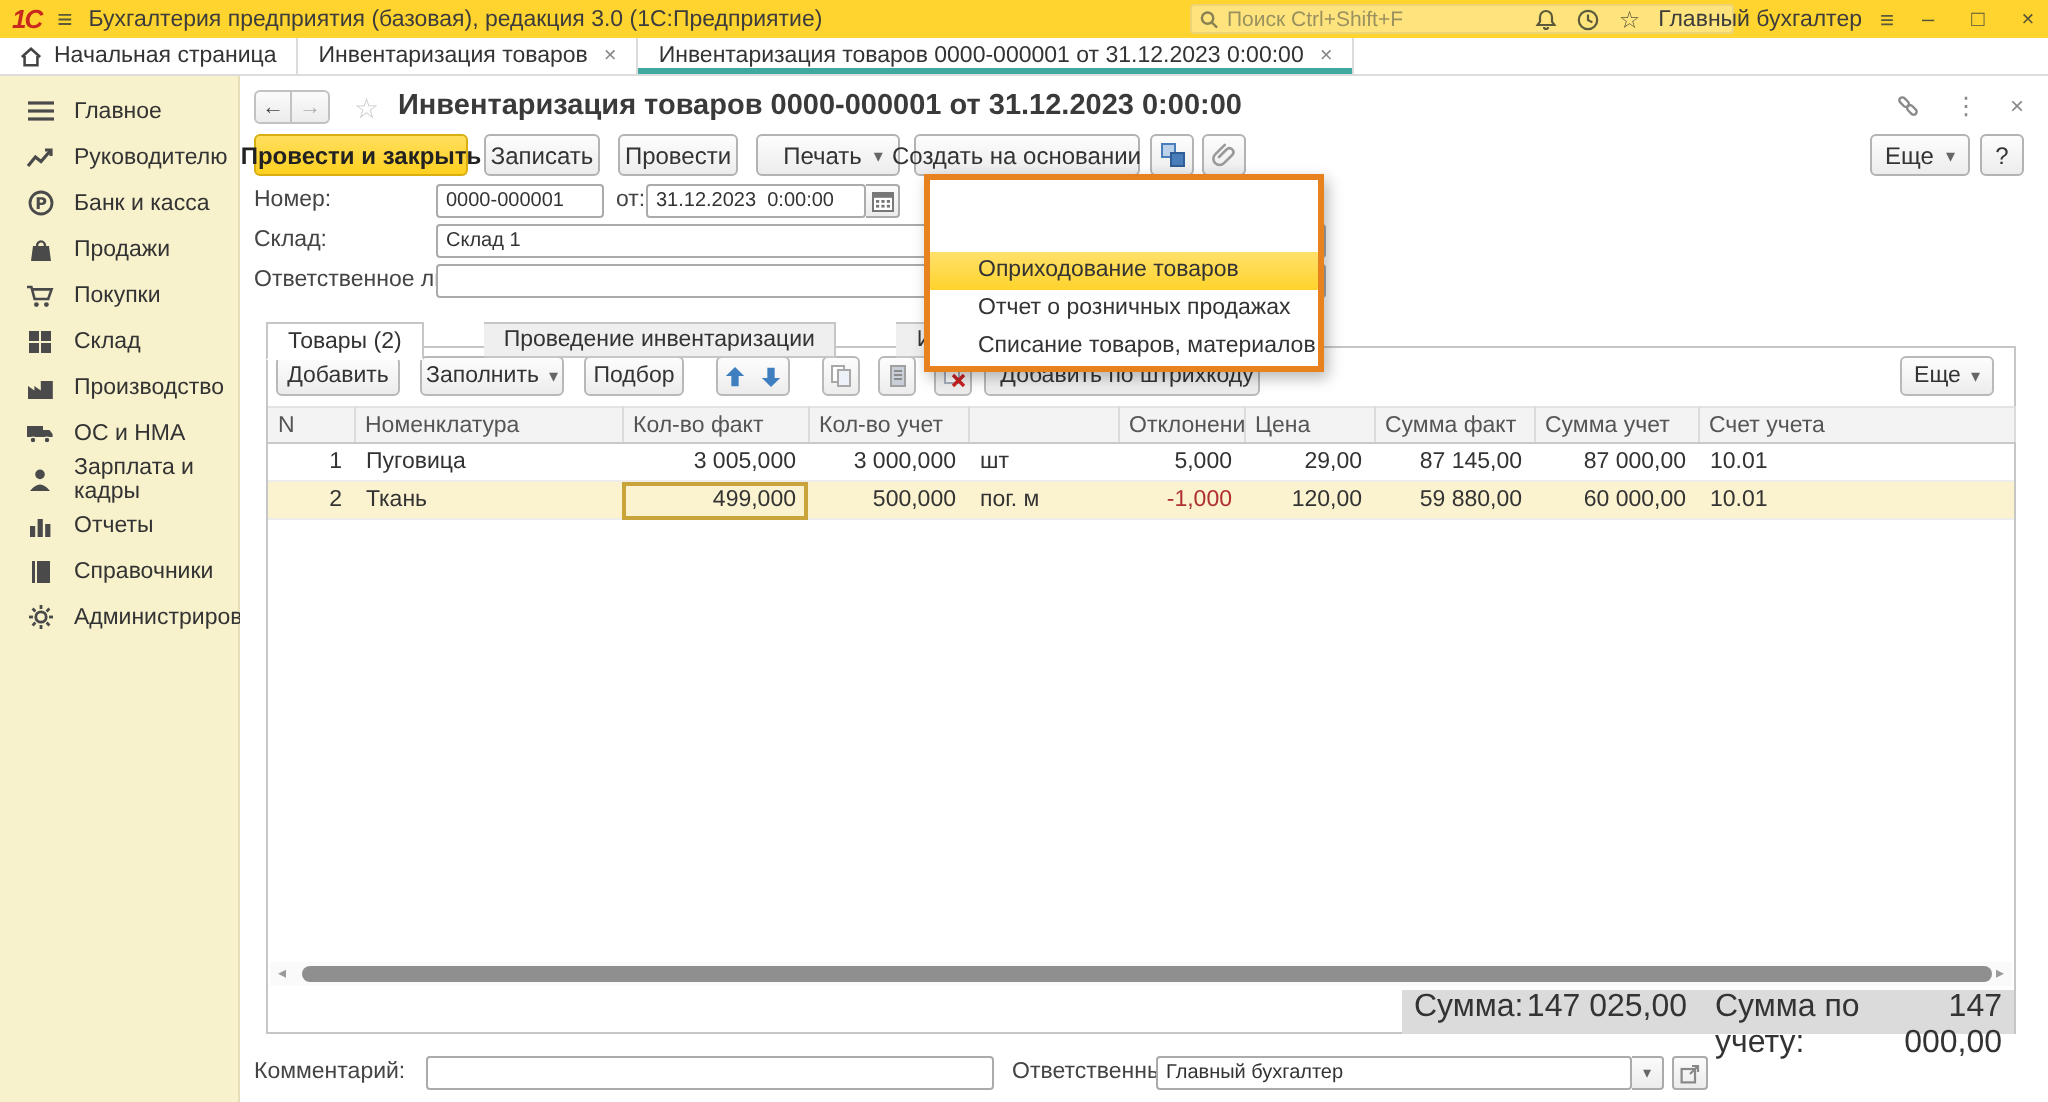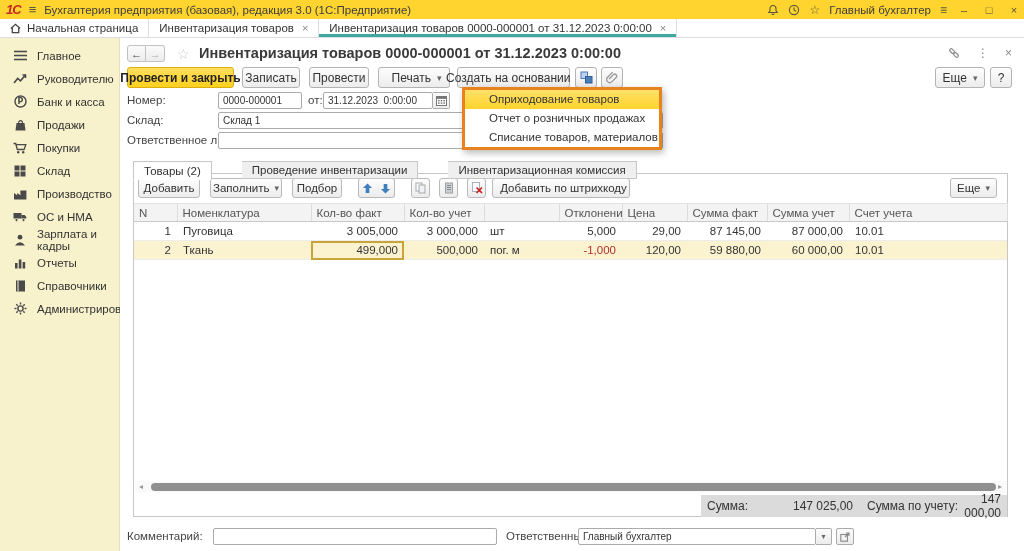--- a/index.html
+++ b/index.html
@@ -49,21 +49,21 @@
   .iconbtn { padding:0; width:22px; }
 
   
   .f-label { position:absolute; font-size:11.5px; color:#444; line-height:17px;text-align:center; }
   .f-input { position:absolute; height:17px; border:1px solid #ABABAB; border-radius:2px; background:#fff; font-size:10px; font-family:inherit; color:#333; padding:0 4px; outline:none; }
   .calbtn { position:absolute; width:17px; height:17px; border:1px solid #ABABAB; border-left:none; background:linear-gradient(#FBFBFB,#ECECEC); display:flex; align-items:center; justify-content:center; border-radius:0 2px 2px 0; }
 
   
   .dropdown { position:absolute; left:342px; top:49px; width:200px; background:#fff; border:3px solid #E8821F; box-shadow:2px 3px 7px rgba(0,0,0,.28); z-index:20; }
   .dd-item { height:19px; line-height:19px; padding-left:24px; font-size:11.5px; color:#333; white-space:nowrap; }
-  .dd-item.hl { background:linear-gradient(#FFE16B,#FFD32B); }
+  .dd-item.hl { background:linear-gradient(#FFE16B,#FFD32B);margin-top:36px; }
 
   
   .doctabs { position:absolute; left:13px; top:123px; display:flex; height:18px; z-index:3;gap:30px; }
   .doctab { display:flex; align-items:center; padding:0 10px; font-size:11.5px; color:#333; border:1px solid #C6C6C6; background:#EFEFEF; border-left:none; white-space:nowrap; }
   .doctab:first-child { border-left:1px solid #C6C6C6; }
   .doctab.active { background:#fff; border-bottom:1px solid #fff; height:19px; font-weight:normal; }
 
   
   .panel { position:absolute; left:13px; top:135px; width:875px; height:344px; border:1px solid #C6C6C6; background:#fff; }
   .ptoolbar { position:absolute; left:0; top:4px; right:0; height:22px; }
@@ -77,38 +77,45 @@
   table.items td { height:19px; border-bottom:1px solid #EDEDED; padding:0 6px; overflow:hidden; white-space:nowrap; }
   td.num, th.num-h { text-align:right; }
   tr.sel td { background:#FBF2CF; }
   td.selcell { background:#F7DF8D; outline:2px solid #C9A43B; outline-offset:-2px; }
   td.neg { color:#B03030; }
 
   .hscroll { position:absolute; left:1px; right:1px; top:307px; height:12px; background:#FAFAFA; }
   .hs-arrow { position:absolute; top:0; width:12px; height:12px; color:#9a9a9a; font-size:8px; line-height:12px; text-align:center; }
   .hs-thumb { position:absolute; left:16px; right:10px; top:2px; height:8px; background:#8F8F8F; border-radius:4px; }
 
-  .summary { position:absolute; left:567px; right:0; top:321px; height:22px; background:#DBDBDB; display:flex; align-items:center; font-size:12px; color:#333; padding:0 6px; }
+  .summary { position:absolute; left:567px; right:0; top:321px; height:22px; background:#DBDBDB; display:flex; align-items:flex-start; font-size:16px; color:#333; padding:0 6px; }
   .summary .v1 { width:105px; text-align:right; }
   .summary .l2 { margin-left:14px; }
   .summary .v2 { flex:1; text-align:right; }
 
   
   .footer { position:absolute; left:0; top:489px; right:0; height:20px; }
 
   .icon-svg { display:block; }
 </style>
 </head>
 <body>
 
 <div class="titlebar">
   <span class="logo1c">1С</span>
   <span class="tb-ham">≡</span>
   <span>Бухгалтерия предприятия (базовая), редакция 3.0  (1С:Предприятие)</span>
 
+  <div class="tb-search">
+    <svg class="icon-svg" width="10" height="10" viewBox="0 0 10 10">
+        <circle cx="4" cy="4" r="3" fill="none" stroke="#8a8255" stroke-width="1.3"></circle>
+        <line x1="6.2" y1="6.2" x2="9" y2="9" stroke="#8a8255" stroke-width="1.3"></line>
+      </svg>
+    <input placeholder="Поиск Ctrl+Shift+F" style="">
+  </div>
 
   <div class="tb-right">
     <svg class="icon-svg" width="12" height="12" viewBox="0 0 12 12">
         <path d="M6,1.5 a3,3 0 0 1 3,3 v2.3 l1.2,1.7 H1.8 L3,6.8 V4.5 a3,3 0 0 1 3,-3 Z M5,9.5 a1,1 0 0 0 2,0" fill="none" stroke="#5a5a3a" stroke-width="1.1"></path>
       </svg>
     <svg class="icon-svg" width="12" height="12" viewBox="0 0 12 12">
         <circle cx="6" cy="6" r="4.6" fill="none" stroke="#5a5a3a" stroke-width="1.1"></circle>
         <path d="M6,3.2 V6 l2.2,1.2" fill="none" stroke="#5a5a3a" stroke-width="1.1"></path>
       </svg>
     <span class="glyph">☆</span>

